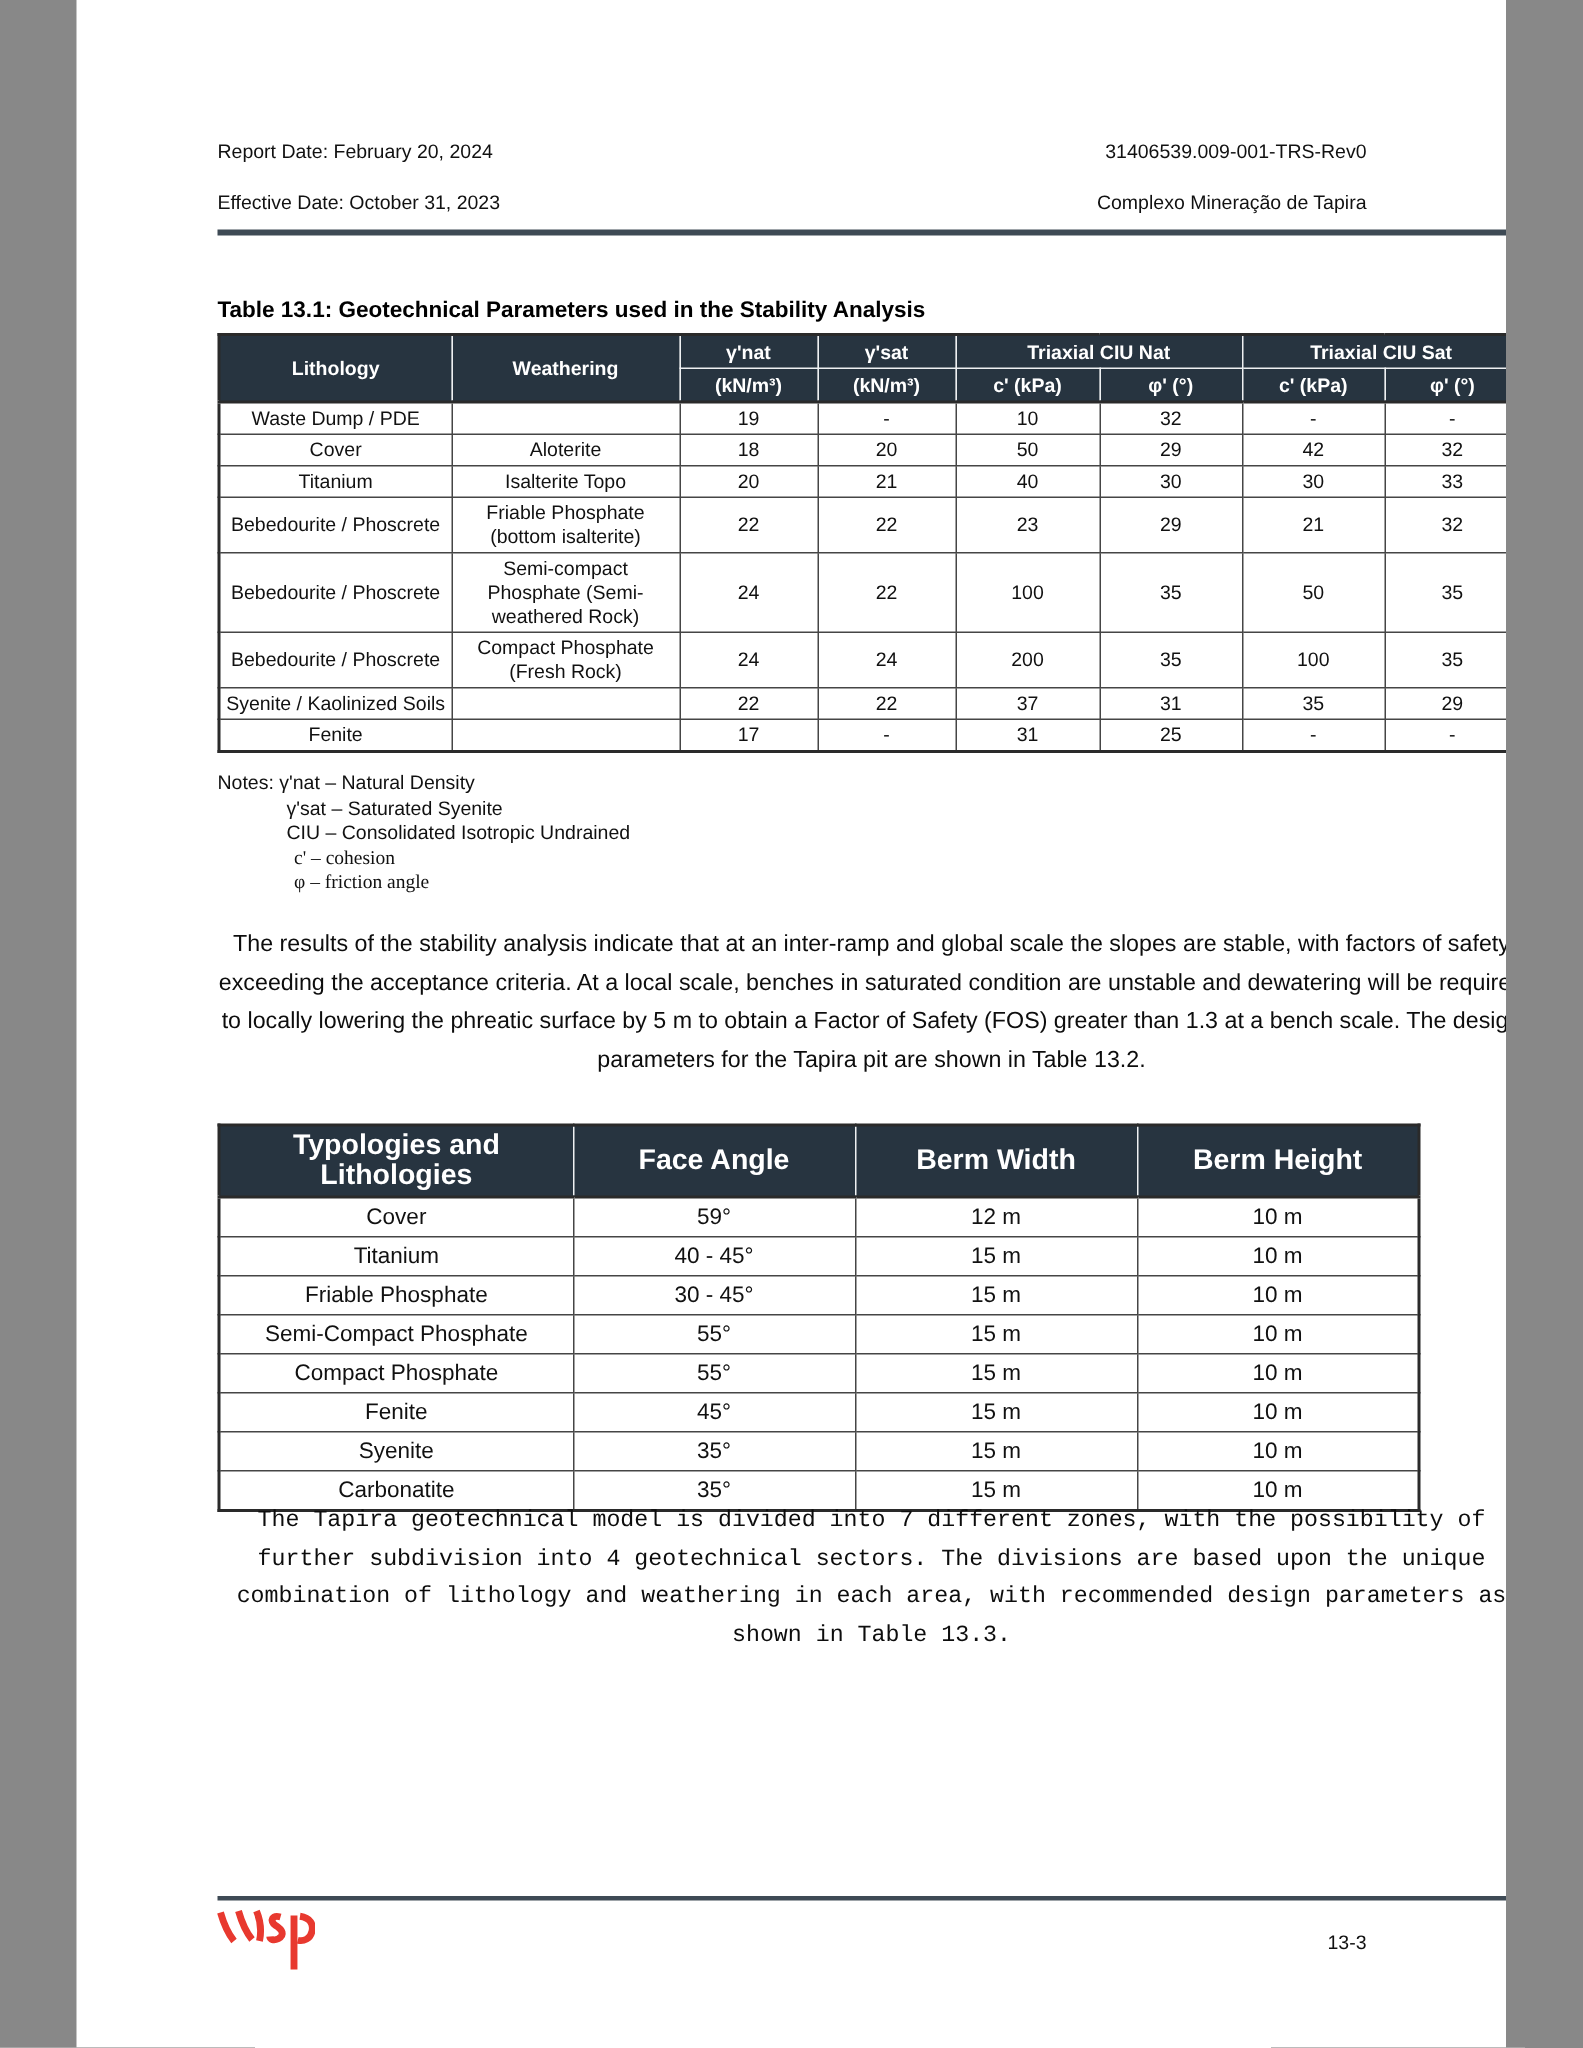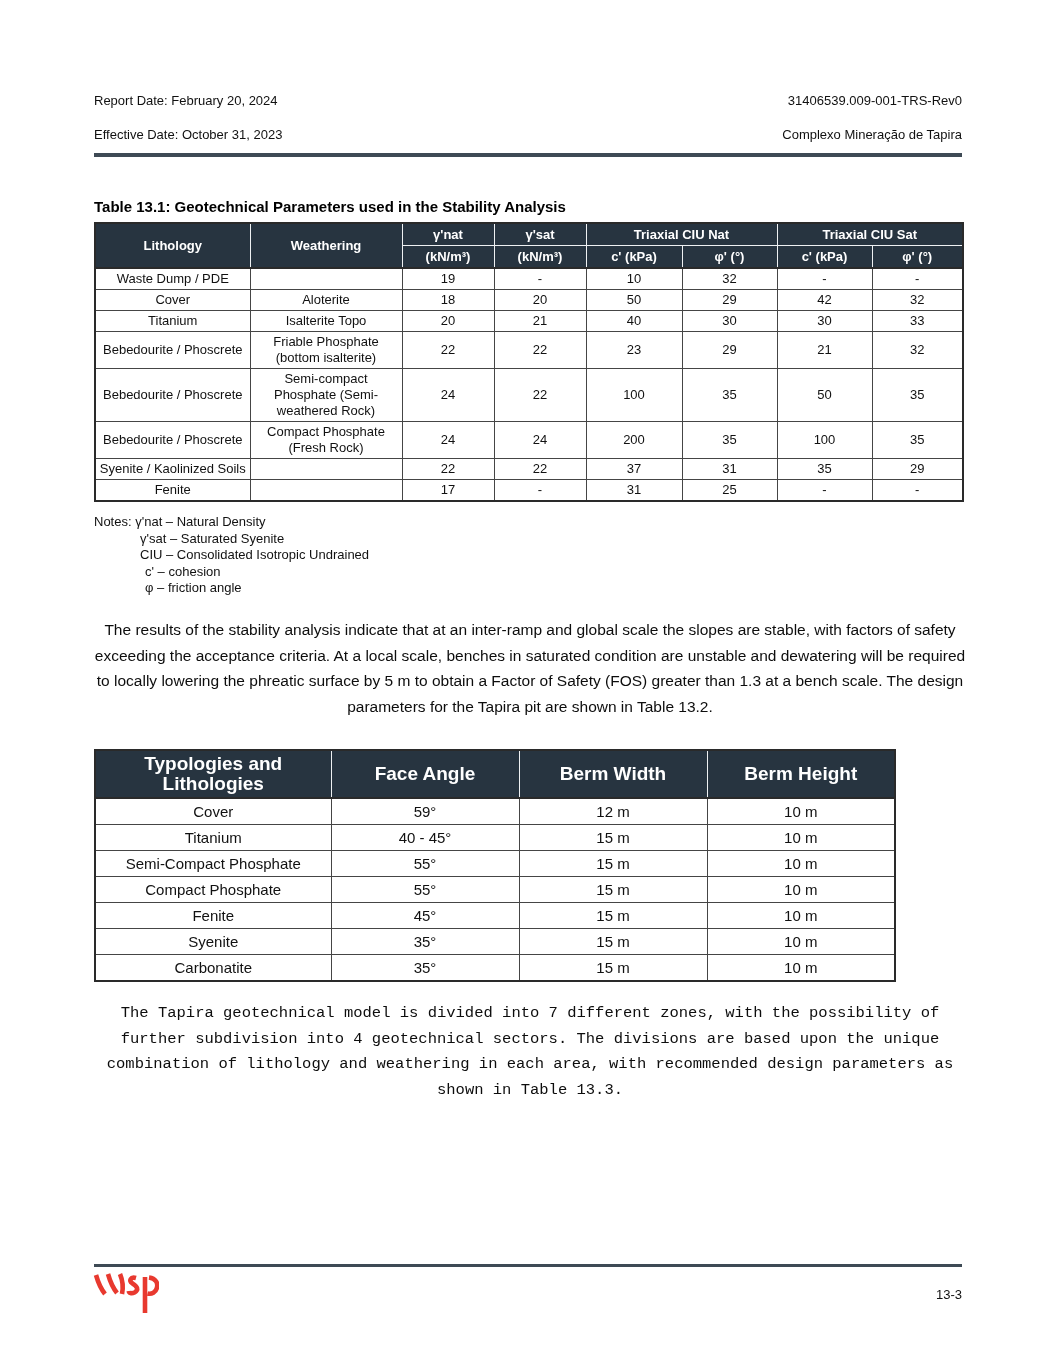--- a/index.html
+++ b/index.html
@@ -1,18 +1,18 @@
 <!DOCTYPE html>
 <html><head>
 <meta charset="utf-8">
 <style>
   html,body { margin:0; padding:0; background:#888; }
   .page {
     position: relative;
-    width: 1055px; height: 1365px;
+    width: 953px; height: 1365px;
     margin: 0 auto;
     background: #ffffff;
     font-family: "Liberation Sans", "DejaVu Sans", sans-serif;
     color: #1a1a1a;
     overflow: hidden;
   }
   .abs { position: absolute; }
 
   
   .hdr-text { font-size: 13px; color: #111; }
@@ -36,21 +36,21 @@
   .t1 td {
     border: 1px solid #454545;
     text-align: center; vertical-align: middle;
     padding: 2px 3px; line-height: 16px; color: #111;
   }
   .t1 tbody tr:first-child td { border-top: 2px solid #2a2a2a; }
 
   .notes { font-size: 13px; line-height: 16.5px; color: #111; }
   .notes .nl { white-space: pre; }
   .notes .ind1 { padding-left: 46px; }
-  .notes .ind2 { padding-left: 51px; }
+  .notes .ind2 { padding-left: 51px; font-family: Liberation Serif, serif; }
 
   .para { font-size: 15.5px; line-height: 25.5px; color: #0d0d0d; text-align: center; }
 
   
   .t2 { width: 800px; font-size: 15px; border: 2px solid #2a2a2a; }
   .t2 th {
     background: #273440; color: #ffffff; font-weight: bold;
     border: 1px solid #eef0f2; border-bottom: 2px solid #2a2a2a;
     padding: 3px 4px; line-height: 20px; text-align: center; font-size: 19px;
   }
@@ -225,20 +225,26 @@
         <td>12 m</td>
         <td>10 m</td>
       </tr>
       <tr>
         <td>Titanium</td>
         <td>40 - 45°</td>
         <td>15 m</td>
         <td>10 m</td>
       </tr>
       <tr>
+        <td>Friable Phosphate</td>
+        <td>30 - 45°</td>
+        <td>15 m</td>
+        <td>10 m</td>
+      </tr>
+      <tr>
         <td>Semi-Compact Phosphate</td>
         <td>55°</td>
         <td>15 m</td>
         <td>10 m</td>
       </tr>
       <tr>
         <td>Compact Phosphate</td>
         <td>55°</td>
         <td>15 m</td>
         <td>10 m</td>

